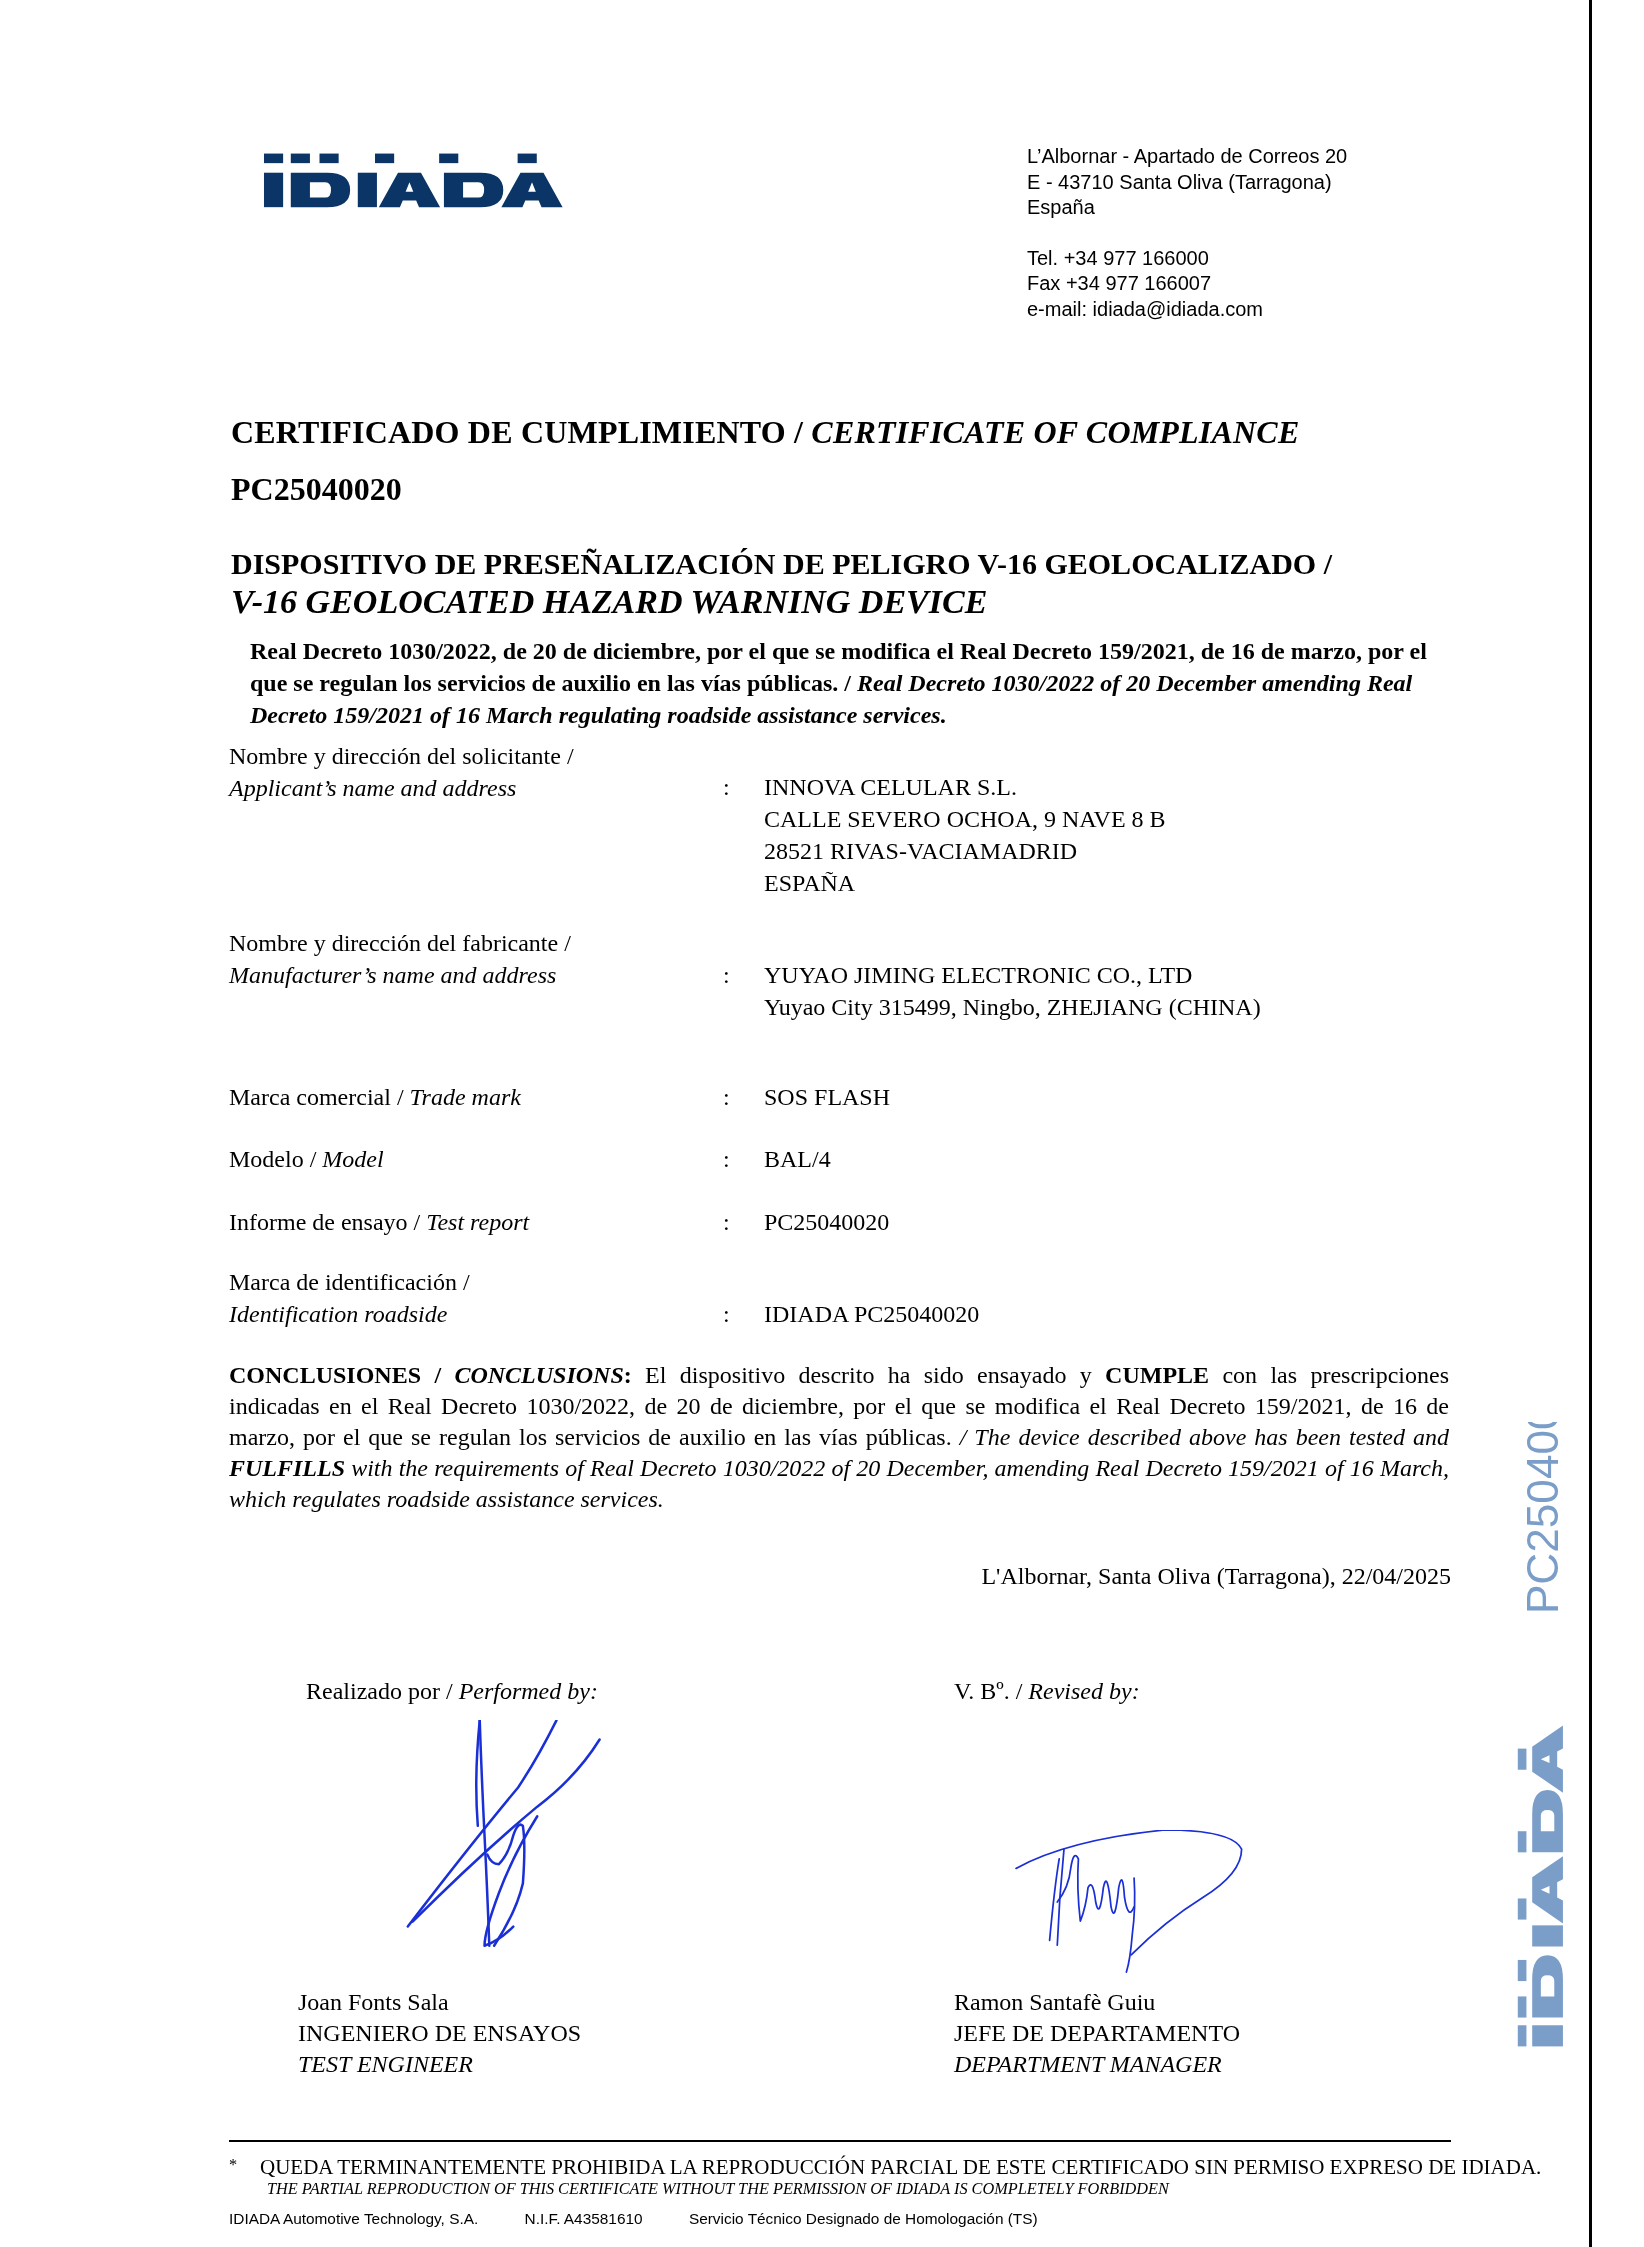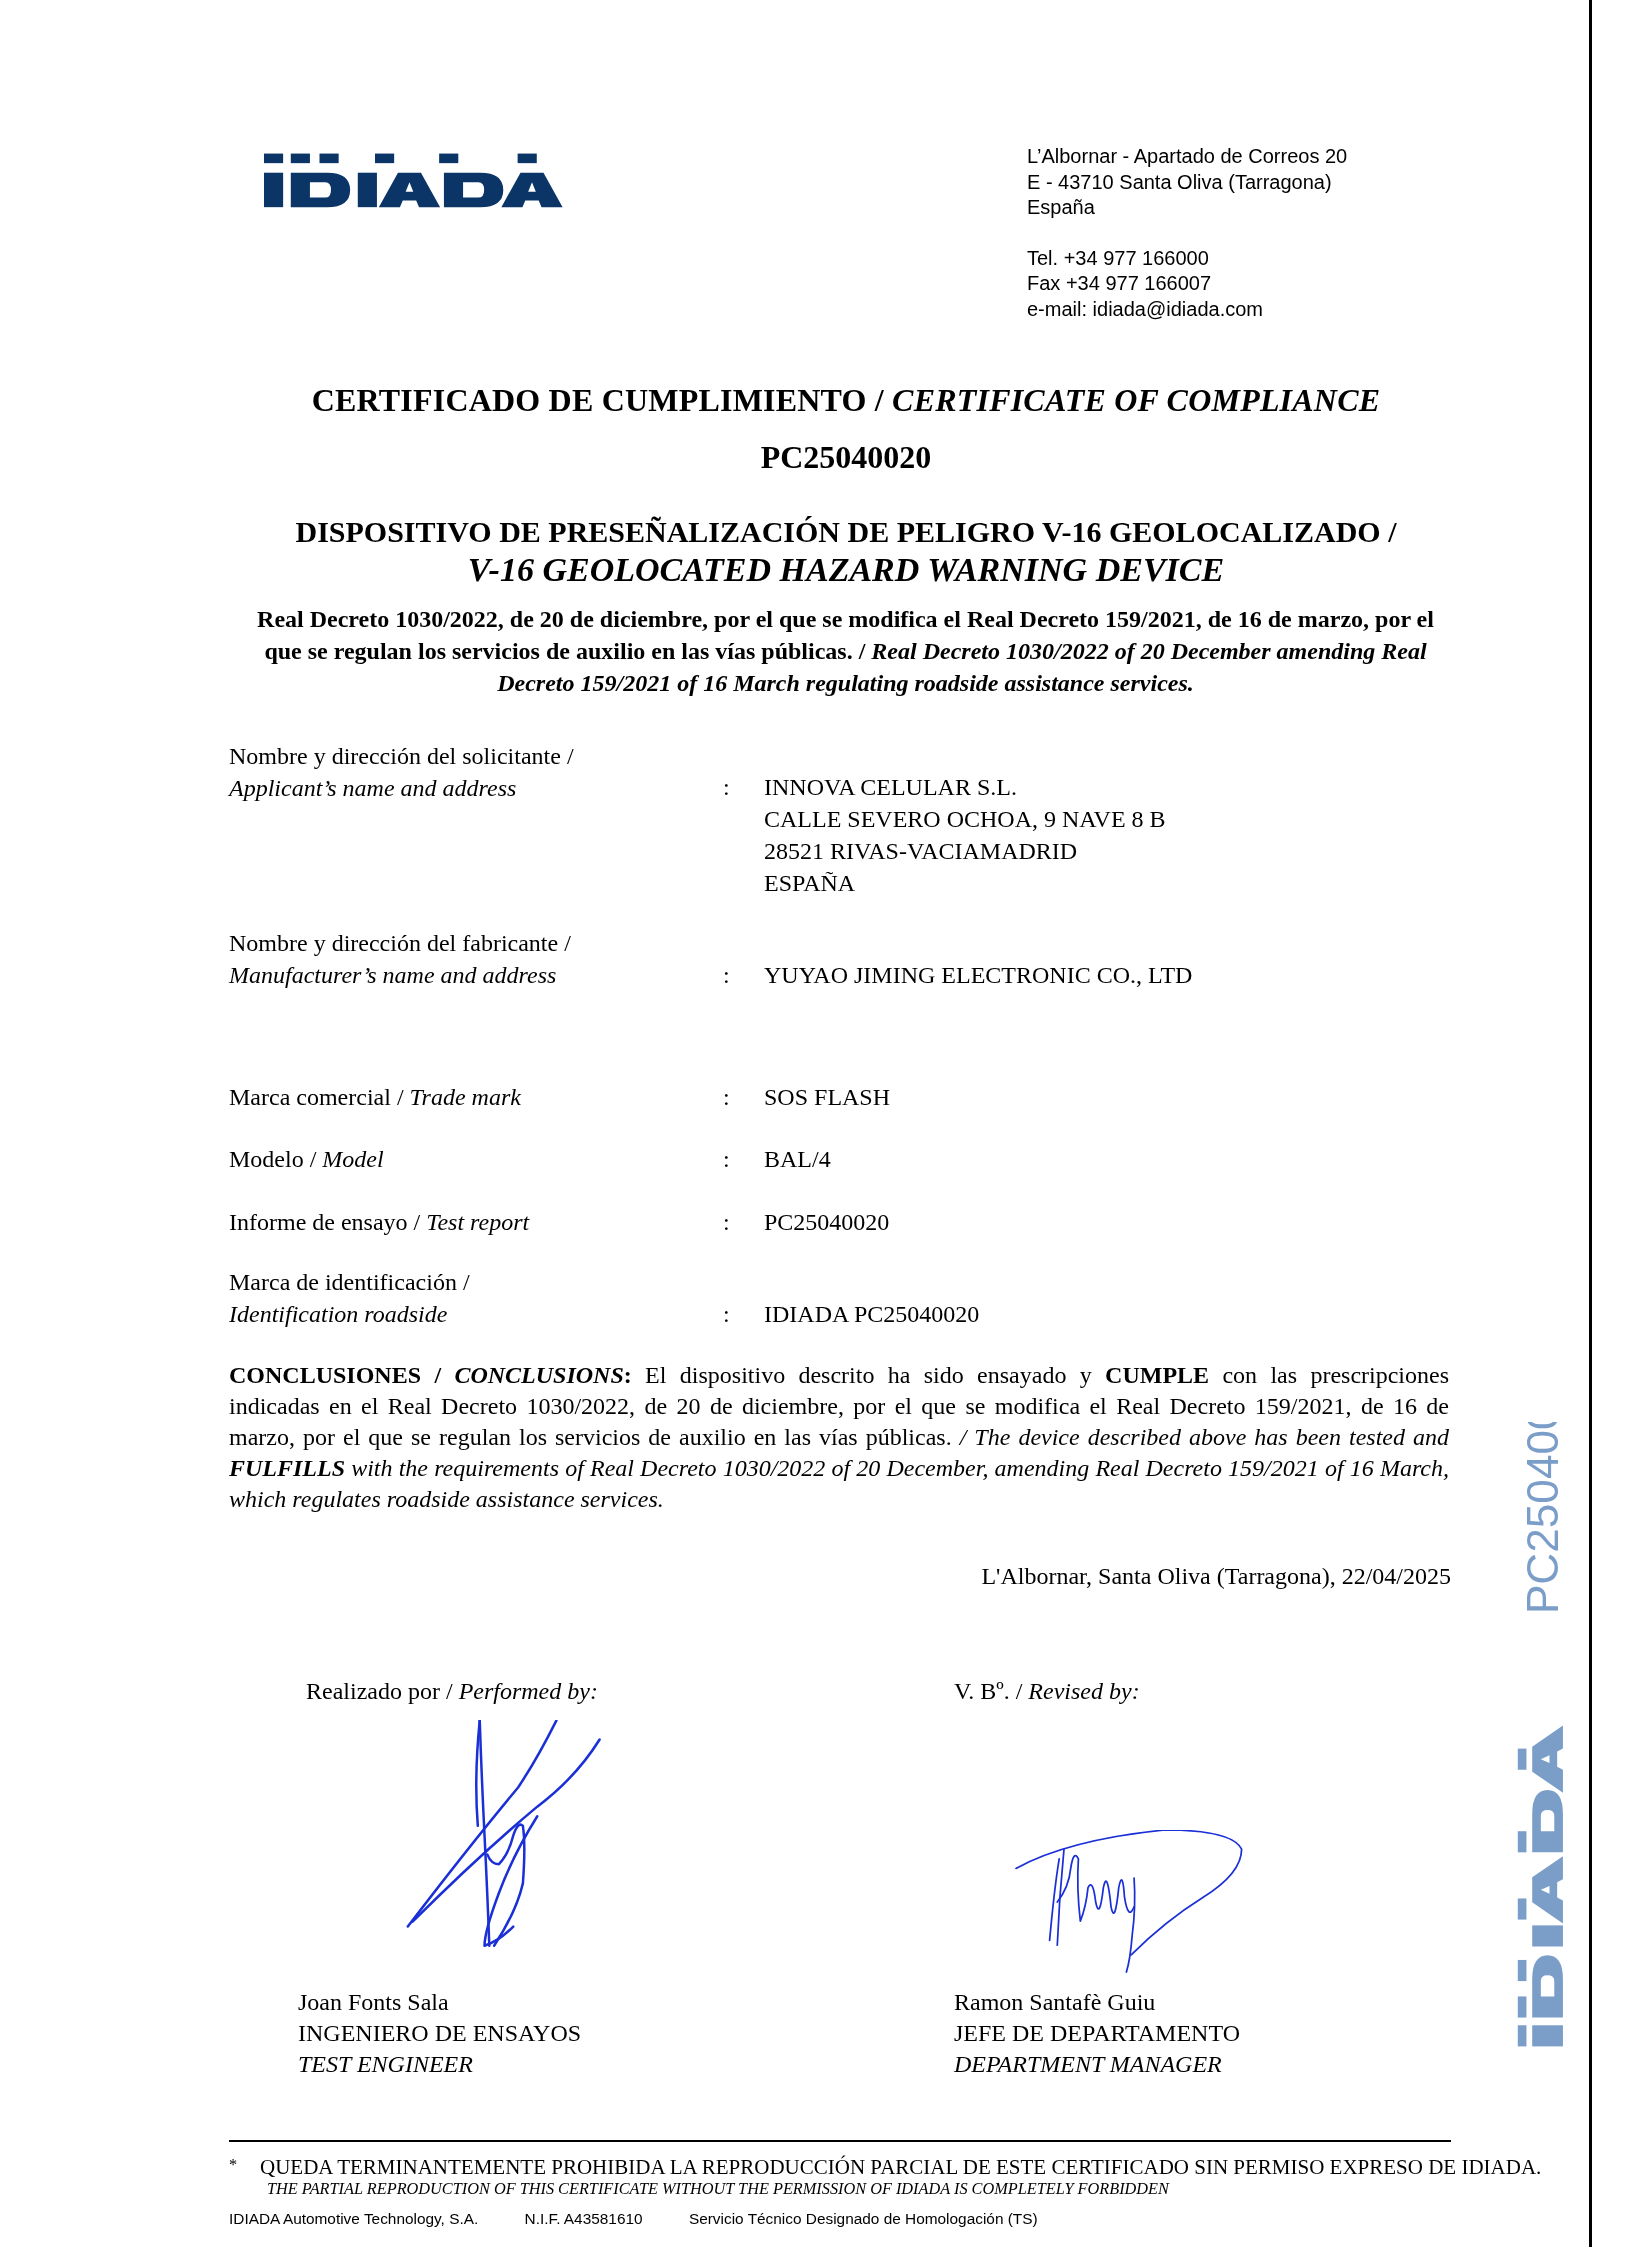--- a/index.html
+++ b/index.html
@@ -16,21 +16,21 @@
   #vrule { left: 1589px; top: 0; width: 2.9px; height: 2247px; background: #000; }
 
   
   #logo { left: 252px; top: 144px; width: 336px; height: 67px; }
 
   
   #address { left: 1027px; top: 144px; font-size: 20px; line-height: 25.5px; }
   #address div { white-space: nowrap; }
 
   
-  .center { left: 231px; width: 1230px; text-align: center; }
+  .center { left: 231px; width: 1230px; text-align: left; margin-top: 32px; }
   #title1 { top: 382px; font-size: 32px; font-weight: bold; letter-spacing: 0.2px; }
   #title2 { top: 439px; font-size: 32px; font-weight: bold; }
   #device1 { top: 515px; font-size: 30px; font-weight: bold; }
   #device2 { top: 551px; font-size: 34px; font-weight: bold; font-style: italic; }
   #decree { top: 603px; font-size: 24px; font-weight: bold; line-height: 32px; }
 
   
   .lbl { left: 229px; font-size: 24px; line-height: 32px; }
   .colon { left: 723px; font-size: 24px; line-height: 32px; }
   .val { left: 764px; font-size: 24px; line-height: 32px; }
@@ -129,20 +129,21 @@
   <div>ESPAÑA</div>
 </div>
 
 <div class="abs lbl" style="top:927px">
   <div>Nombre y dirección del fabricante /</div>
   <div class="it">Manufacturer’s name and address</div>
 </div>
 <div class="abs colon" style="top:959px">:</div>
 <div class="abs val" style="top:959px">
   <div>YUYAO JIMING ELECTRONIC CO., LTD</div>
+  <div>Yuyao City 315499, Ningbo, ZHEJIANG (CHINA)</div>
 </div>
 
 <div class="abs lbl" style="top:1081px">
   <span>Marca comercial /</span>
   <i>Trade mark</i>
 </div>
 <div class="abs colon" style="top:1081px">:</div>
 <div class="abs val" style="top:1081px">SOS FLASH</div>
 
 <div class="abs lbl" style="top:1143px">

